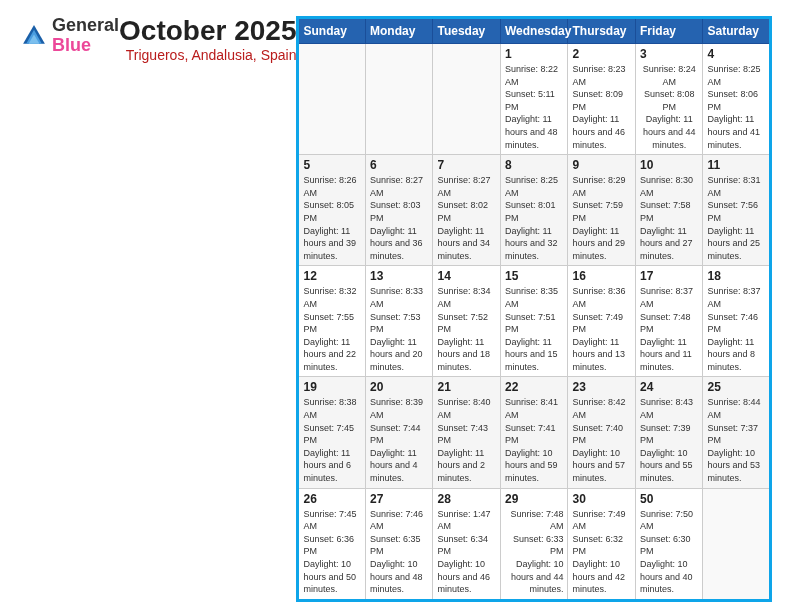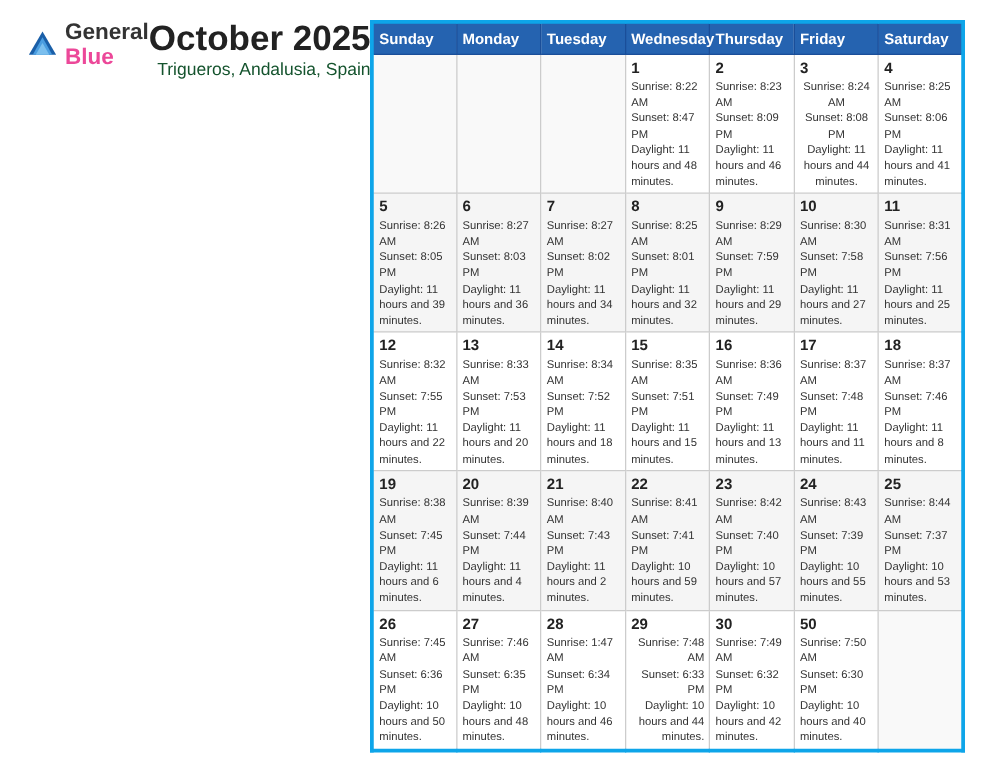--- a/index.html
+++ b/index.html
@@ -43,21 +43,21 @@
       text-align: right;
     }
     .title-month {
       font-size: 28px;
       font-weight: bold;
       color: #222;
       line-height: 1.1;
     }
     .title-location {
       font-size: 14px;
-      color: #14532d;
+      color: #b91c1c;
     }
     .calendar {
       flex: 1;
       border: 3px solid #0ea5e9;
       border-collapse: collapse;
       width: 100%;
       table-layout: fixed;
     }
     .calendar thead tr th {
       background: #2563b0;
@@ -130,21 +130,21 @@
       </tr>
     </thead>
     <tbody id="calendar-body">
     <tr>
           <td class="empty-cell"></td>
           <td class="empty-cell"></td>
           <td class="empty-cell"></td>
           <td>
             <div class="day-number">1</div>
             <div class="cell-text" style="white-space: pre-line;">Sunrise: 8:22 AM
-Sunset: 8:47 PM
+Sunset: 5:11 PM
 Daylight: 11 hours and 48 minutes.</div>
           </td>
           <td>
             <div class="day-number">2</div>
             <div class="cell-text" style="white-space: pre-line;">Sunrise: 8:23 AM
 Sunset: 8:09 PM
 Daylight: 11 hours and 46 minutes.</div>
           </td>
           <td>
             <div class="day-number">3</div>

